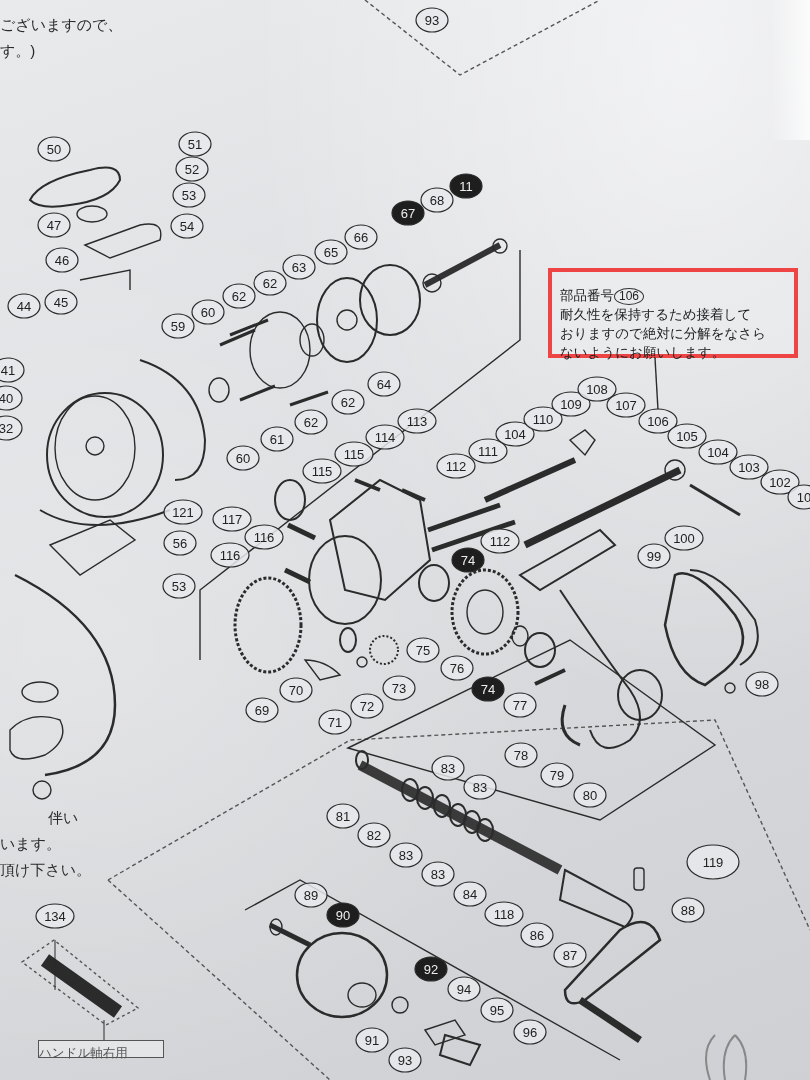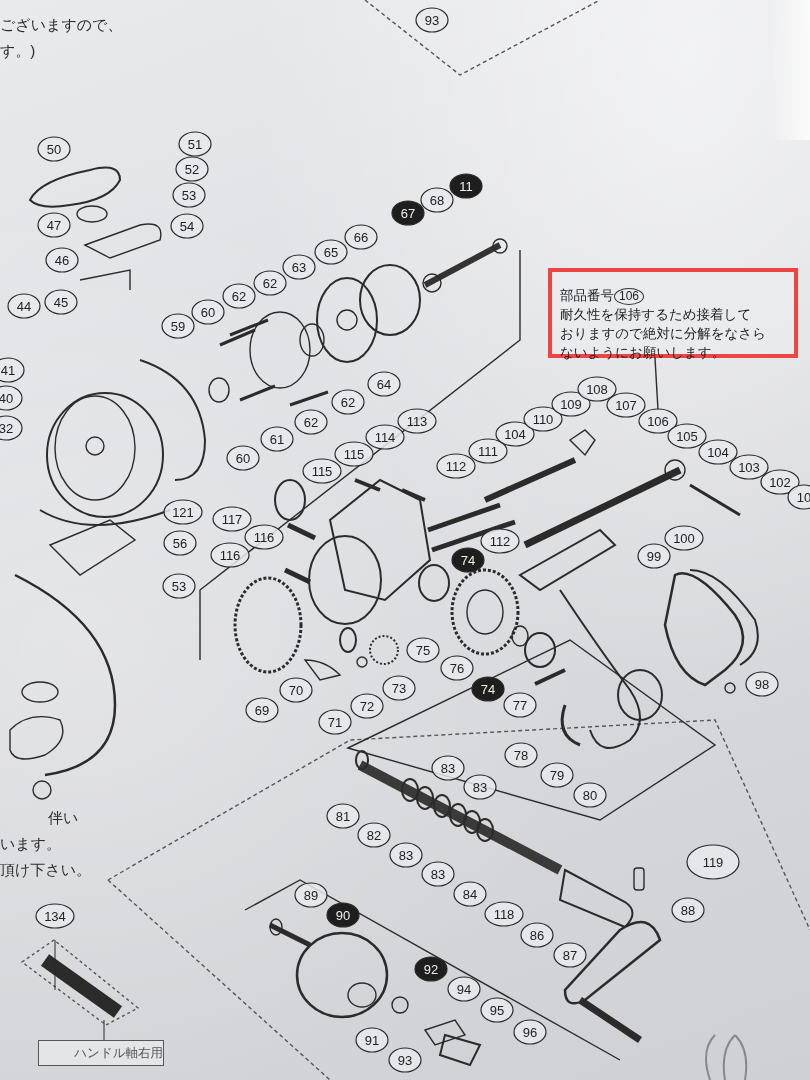--- a/index.html
+++ b/index.html
@@ -14,22 +14,22 @@
   .fold { position:absolute; right:0; top:0; width:40px; height:140px;
     background: linear-gradient(90deg, rgba(255,255,255,0), rgba(255,255,255,0.8)); }
   .jp { position:absolute; color:#2a2a2a; font-size:15px; line-height:22px; white-space:nowrap; }
   #diagram { position:absolute; left:0; top:0; }
   .lbl { font-family:"Liberation Sans", sans-serif; font-size:13px; fill:#222; text-anchor:middle; dominant-baseline:central; }
   .lbl-inv { fill:#eee; }
   .note-box { position:absolute; left:548px; top:268px; width:250px; height:90px;
     border:4px solid #ef4444; background:rgba(235,236,238,0.6); box-sizing:border-box;
     padding:14px 8px; font-size:13.5px; line-height:19px; color:#222; }
   .note-ref { display:inline-block; border:1px solid #333; border-radius:50%; padding:0 4px; font-size:12px; line-height:15px; }
-  .handle-tag { position:absolute; left:38px; top:1040px; width:126px; height:26px; border:1.5px solid #555;
-    background:#e4e5e7; font-size:12.5px; line-height:24px; text-align:right; color:#555; box-sizing:border-box; }
+  .handle-tag { position:absolute; left:38px; top:1040px; width:126px; height:18px; border:1.5px solid #555;
+    background:#e4e5e7; font-size:12.5px; line-height:24px; text-align:left; color:#555; box-sizing:border-box; }
 </style>
 </head>
 <body>
 
 <div class="sheen"></div>
 <div class="fold"></div>
 
 <div class="jp" style="left:0;top:14px;">ございますので、</div>
 <div class="jp" style="left:0;top:40px;">す。)</div>
 <div class="jp" style="left:0;top:807px;padding-left:48px;">伴い</div>

